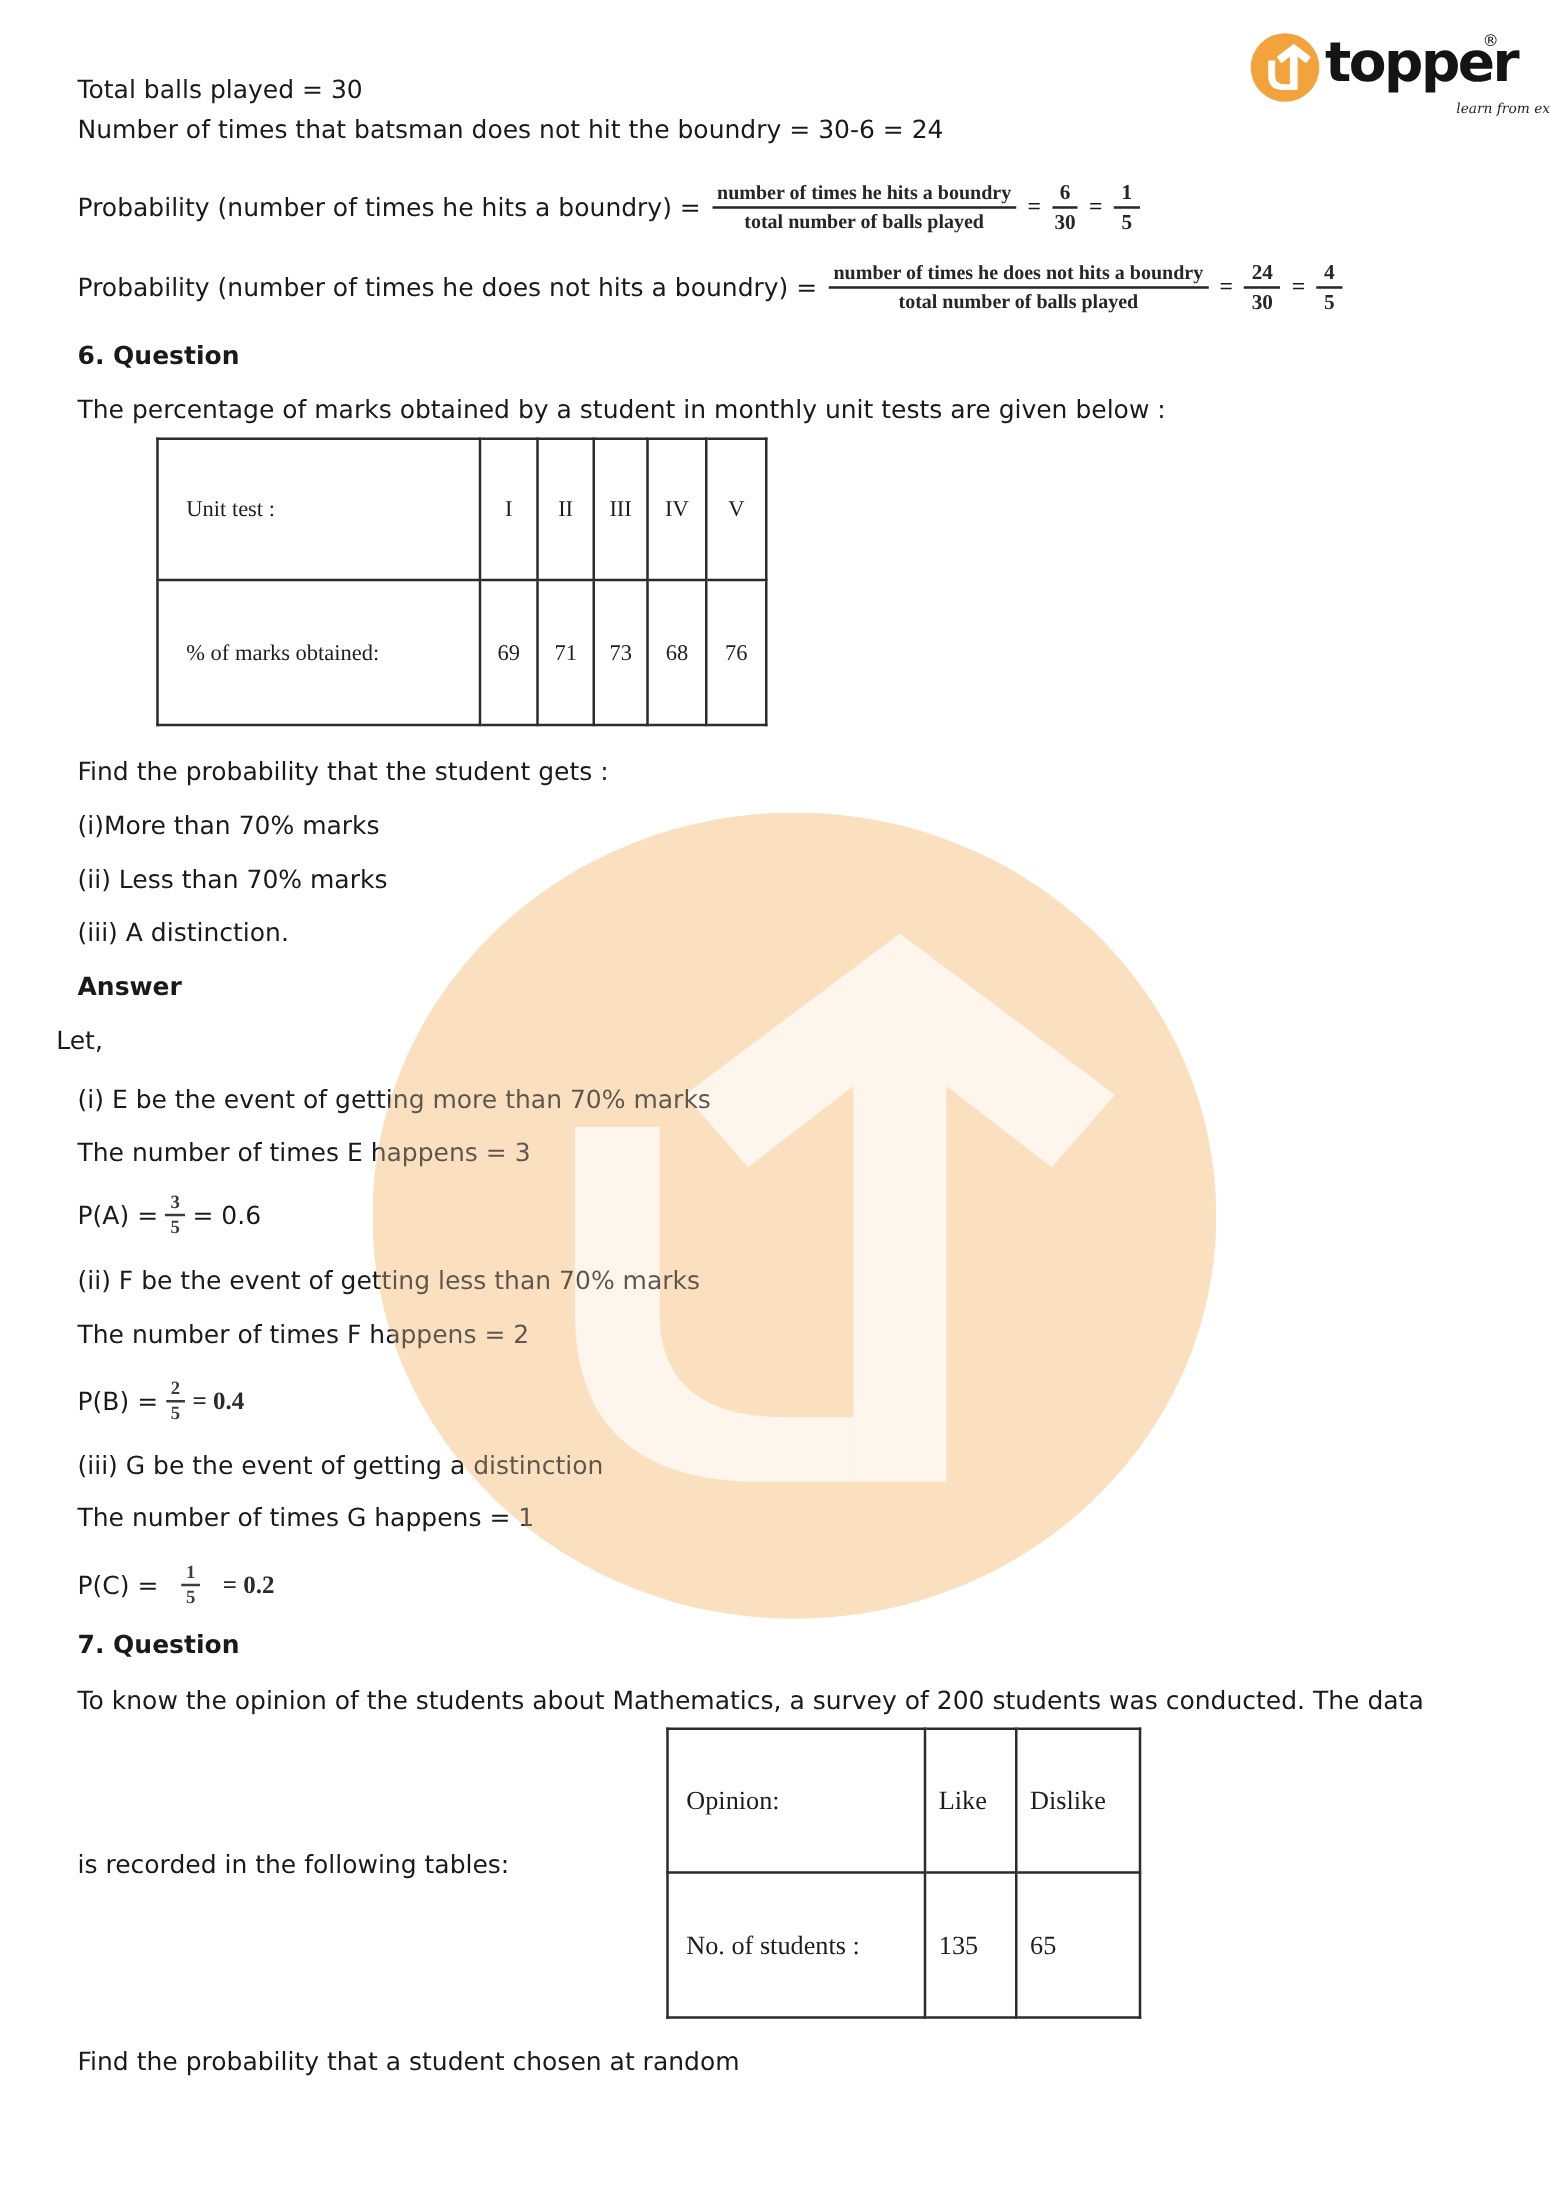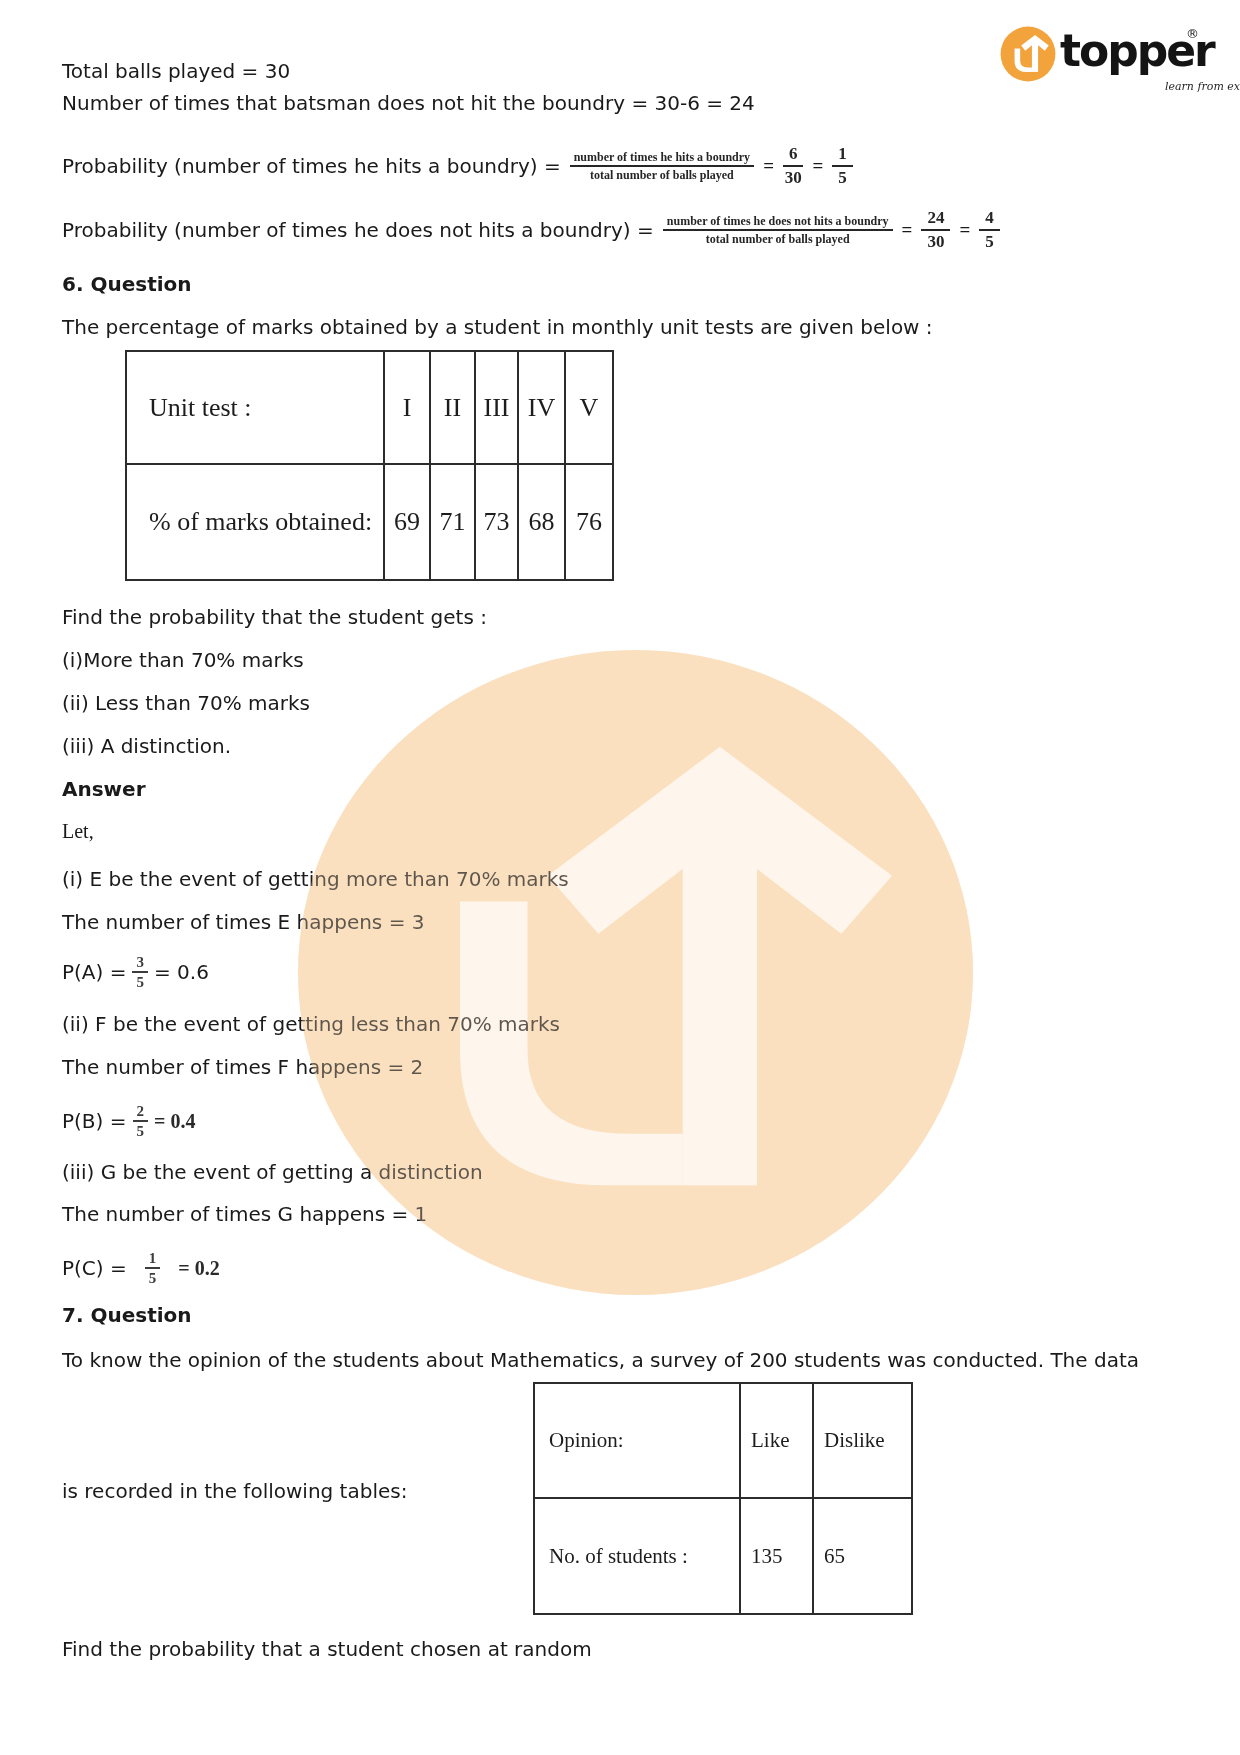--- a/index.html
+++ b/index.html
@@ -13,39 +13,39 @@
   .bold { font-weight:bold; }
 
   
   .wm-under { position:absolute; left:298px; top:650px; width:675px; height:645px; z-index:0; }
   .wm-over  { position:absolute; left:298px; top:650px; width:675px; height:645px; z-index:2; pointer-events:none; }
 
   
   .formula-row { display:flex; align-items:center; gap:9px; white-space:nowrap; }
   .bigfrac { display:inline-flex; flex-direction:column; align-items:center;
     font-family:"Liberation Serif","DejaVu Serif",serif; font-weight:bold;
-    font-size:12px; color:#262626; line-height:1.2; }
+    font-size:16px; color:#262626; line-height:1.2; }
   .bigfrac .fn { border-bottom:2px solid #262626; padding:0 4px 1px; }
   .bigfrac .fd { padding:1px 4px 0; }
   .sfrac { display:inline-flex; flex-direction:column; align-items:center;
     font-family:"Liberation Serif","DejaVu Serif",serif; font-weight:bold;
     font-size:17px; color:#262626; line-height:1.15; }
   .sfrac .fn { border-bottom:2px solid #262626; padding:0 6px 1px; }
   .sfrac .fd { padding-top:1px; }
   .tinyfrac { display:inline-flex; flex-direction:column; align-items:center;
     font-family:"Liberation Serif","DejaVu Serif",serif; font-weight:bold;
     font-size:15px; color:#3c3c3c; line-height:1.1; }
   .tinyfrac .fn { border-bottom:2px solid #3c3c3c; padding:0 4px 1px; }
   .tinyfrac .fd { padding-top:1px; }
   .eq { font-family:"Liberation Serif","DejaVu Serif",serif; font-weight:bold; font-size:19px; }
   .serif-res { font-family:"Liberation Serif","DejaVu Serif",serif; font-weight:bold; font-size:20px; color:#2a2a2a; }
 
   
   table { border-collapse:collapse; font-family:"Liberation Serif","DejaVu Serif",serif; color:#1d1d1d; }
-  .t1 { font-size:26px; }
+  .t1 { font-size:18px; }
   .t1 td { border:2px solid #2c2c2c; }
   .t1 .lab { padding-left:22px; }
   .t1 .c { text-align:center; }
   .t1 tr:nth-child(1) td { height:109px; }
   .t1 tr:nth-child(2) td { height:112px; }
   .t2 { font-size:21px; }
   .t2 td { border:2px solid #2c2c2c; }
   .t2 .lab { padding-left:14px; }
   .t2 .c { text-align:left; padding-left:10px; }
   .t2 tr:nth-child(1) td { height:111px; }
@@ -152,21 +152,21 @@
       </tr>
     </tbody>
       </table>
 
     <div class="abs" style="left:62px; top:605px;">Find the probability that the student gets :</div>
     <div class="abs" style="left:62px; top:648px;">(i)More than 70% marks</div>
     <div class="abs" style="left:62px; top:691px;">(ii) Less than 70% marks</div>
     <div class="abs" style="left:62px; top:734px;">(iii) A distinction.</div>
 
     <div class="abs bold" style="left:62px; top:777px;">Answer</div>
-    <div class="abs" style="left:62px; top:820px;font-family:Liberation Serif, serif;">Let,</div>
+    <div class="abs" style="left:45px; top:820px;">Let,</div>
 
     <div class="abs" style="left:62px; top:867px;">(i) E be the event of getting more than 70% marks</div>
     <div class="abs" style="left:62px; top:910px;">The number of times E happens = 3</div>
     <div class="abs formula-row" style="left:62px; top:948px; height:48px; gap:6px;">
       <span>P(A) =</span>
       <span class="tinyfrac">
         <span class="fn">3</span>
         <span class="fd">5</span>
       </span>
       <span>= 0.6</span>

